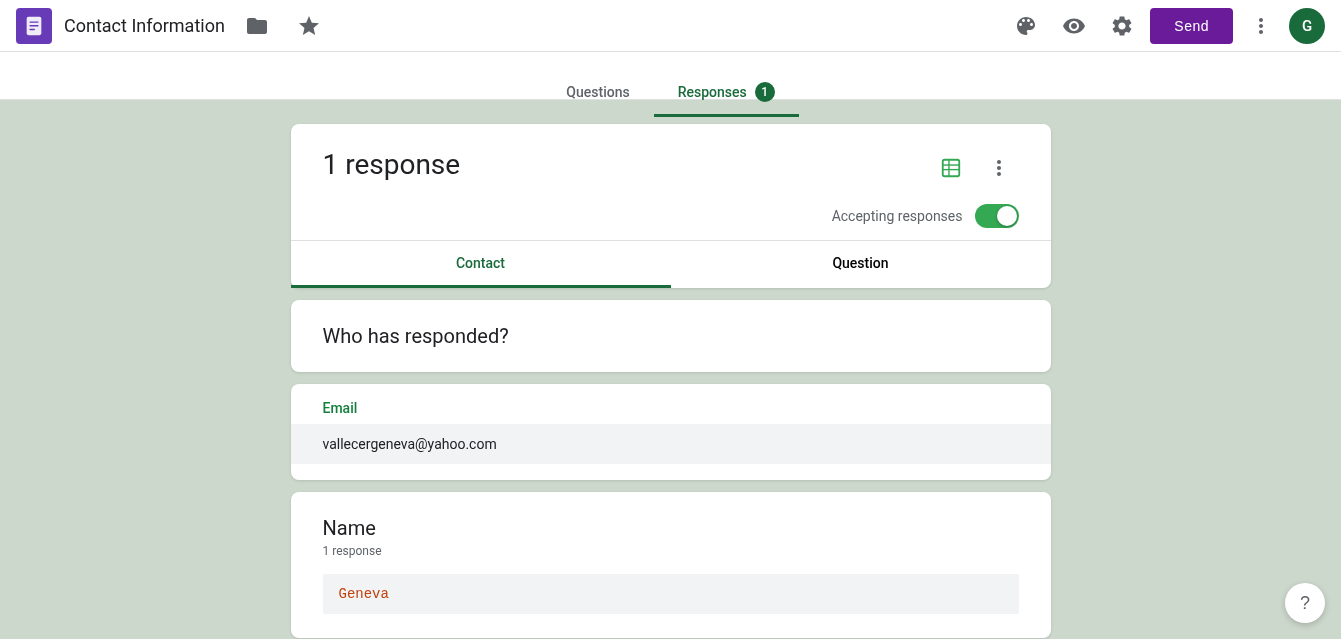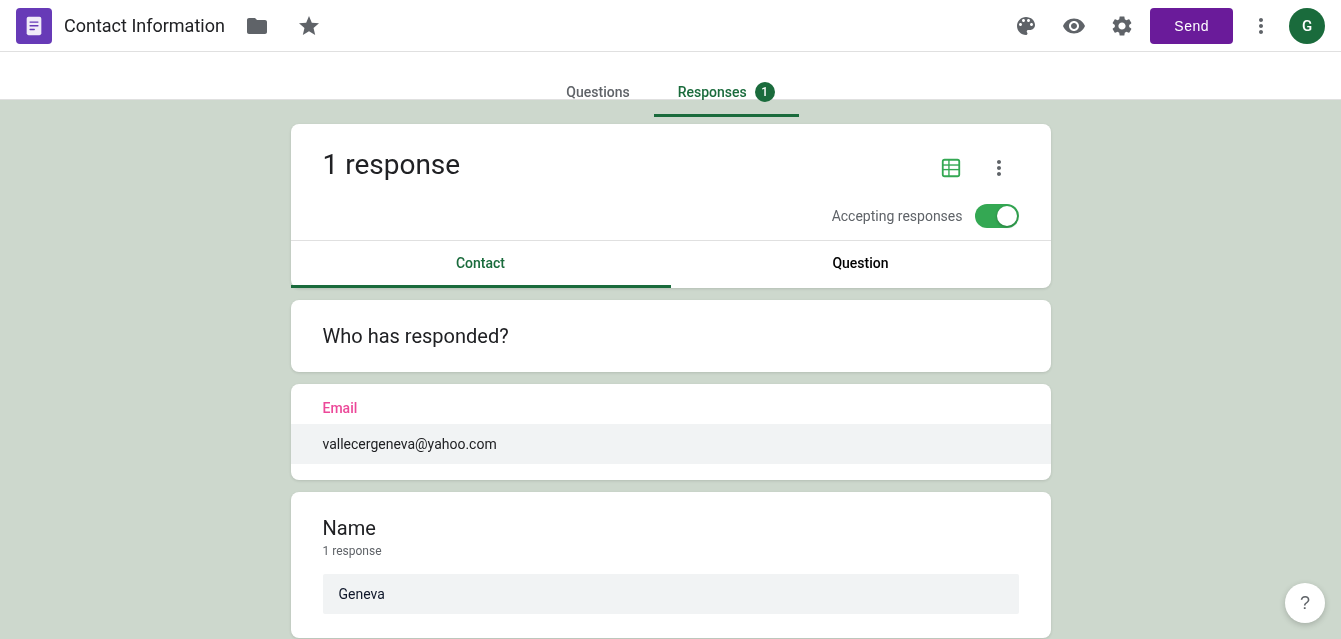--- a/index.html
+++ b/index.html
@@ -211,21 +211,21 @@
       padding: 24px 32px;
     }
     .who-title {
       font-size: 20px;
       color: #202124;
       font-weight: 400;
       margin-bottom: 0;
     }
     .email-label {
       font-size: 14px;
-      color: #ec4899;
+      color: #15803d;
       font-weight: 500;
       padding: 16px 32px 8px 32px;
     }
     .email-value {
       background: #f1f3f4;
       padding: 12px 32px;
       font-size: 14px;
       color: #202124;
       margin: 0 0 16px 0;
     }
@@ -242,23 +242,24 @@
     .response-count-small {
       font-size: 12px;
       color: #5f6368;
       margin-top: 4px;
       margin-bottom: 16px;
     }
     .name-value {
       background: #f1f3f4;
       padding: 12px 16px;
       font-size: 14px;
-      color: #0f172a;
+      color: #c2410c;
       border-radius: 2px;
       margin-bottom: 8px;
+      font-family: Liberation Mono, monospace;
     }
 
     
     .icon-svg {
       width: 24px;
       height: 24px;
       fill: #5f6368;
     }
 
     

